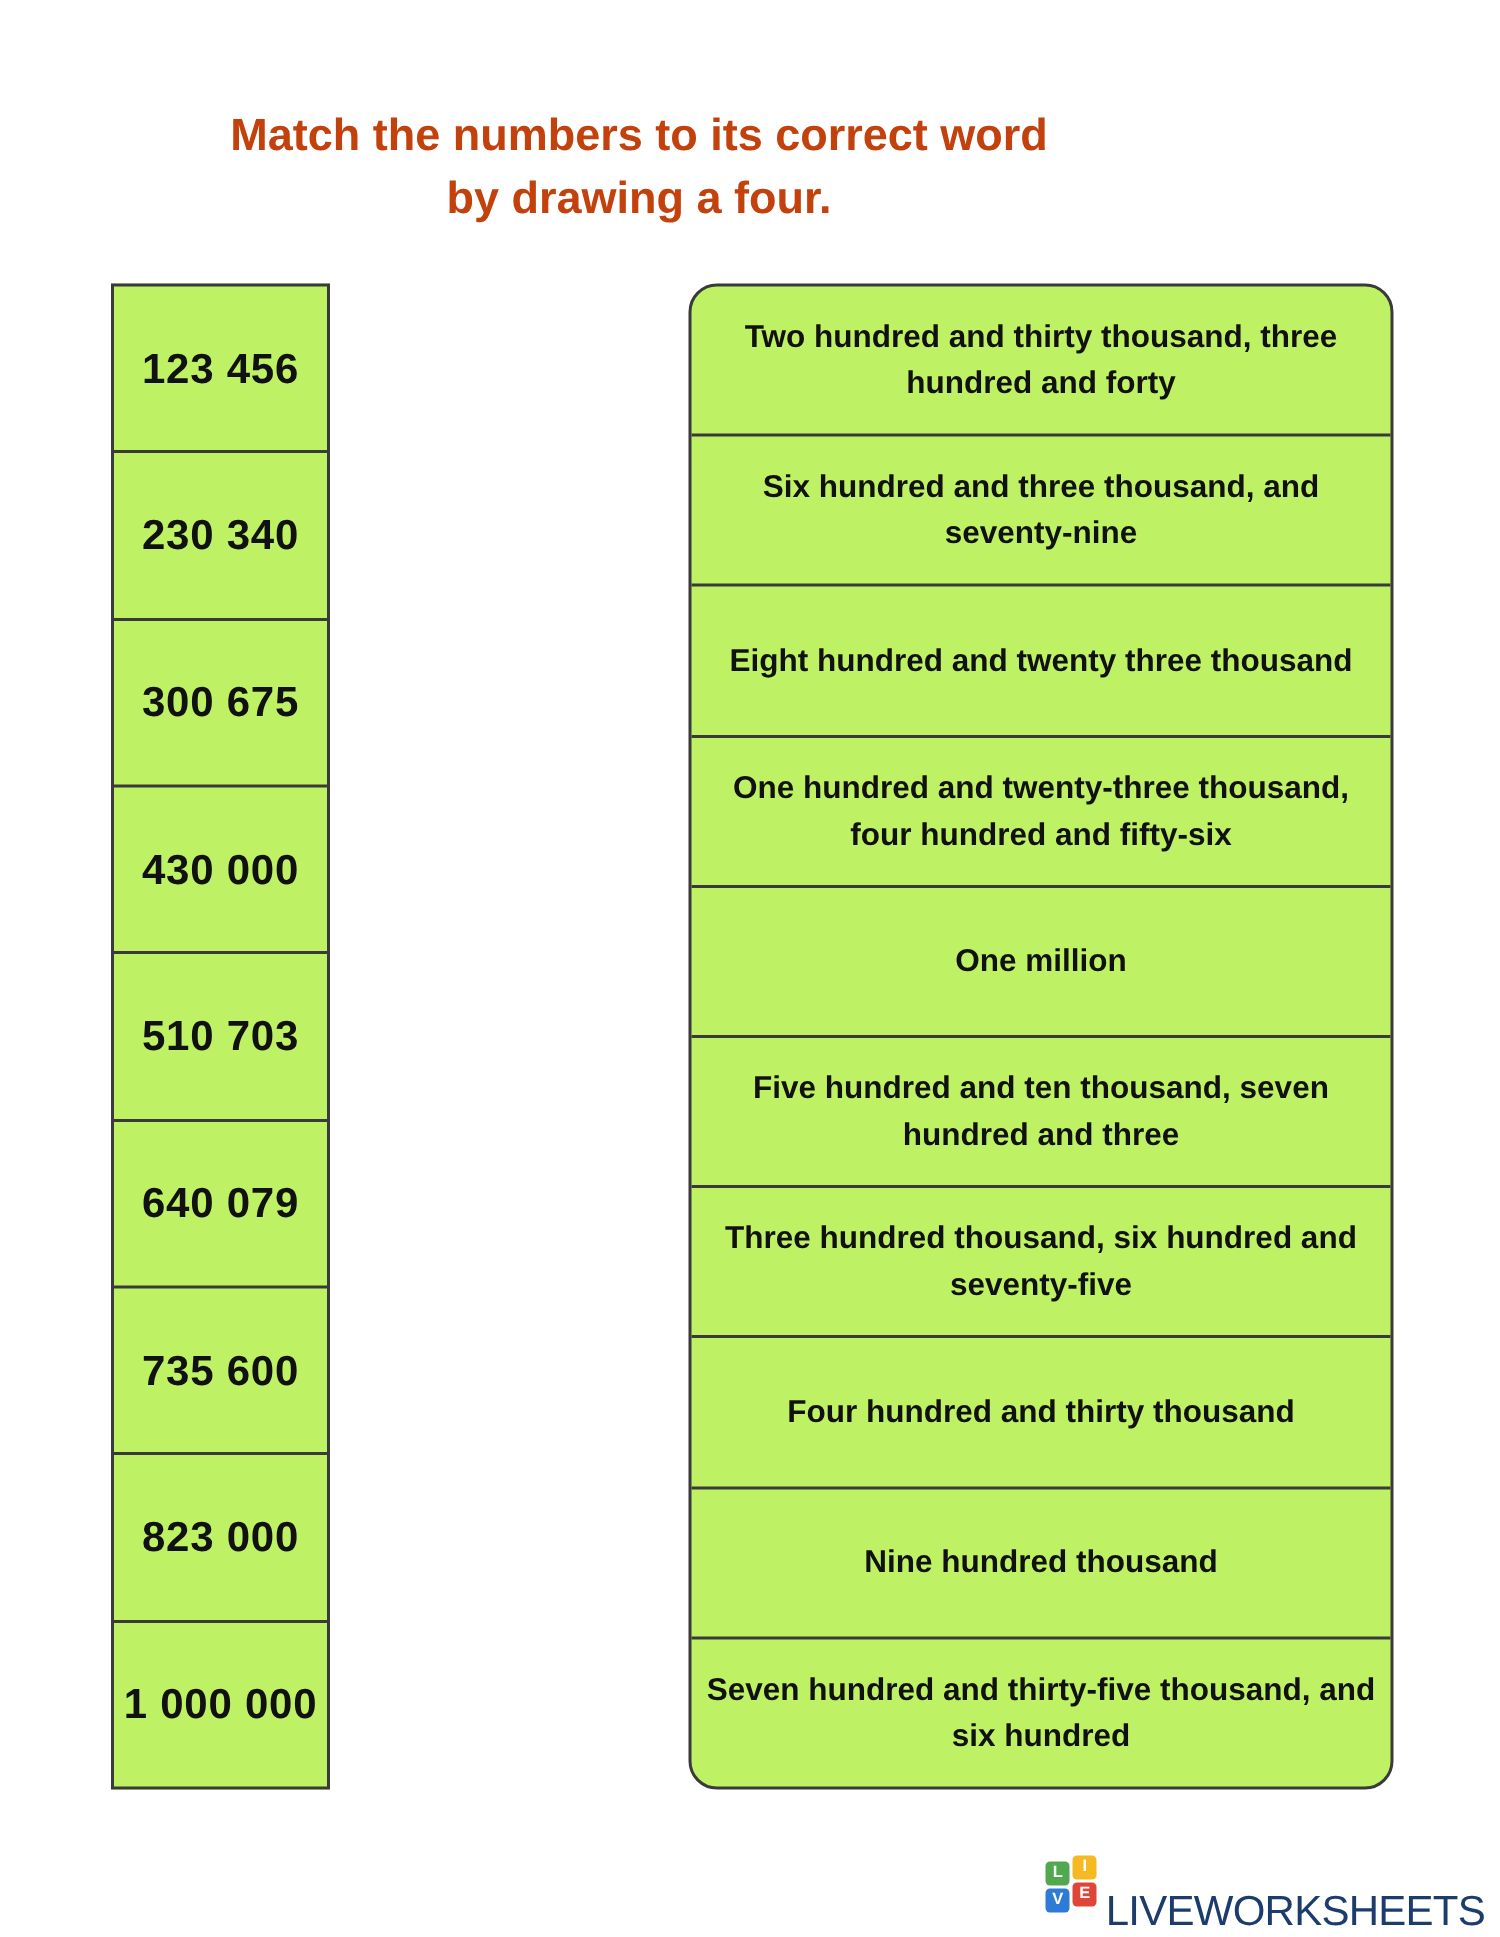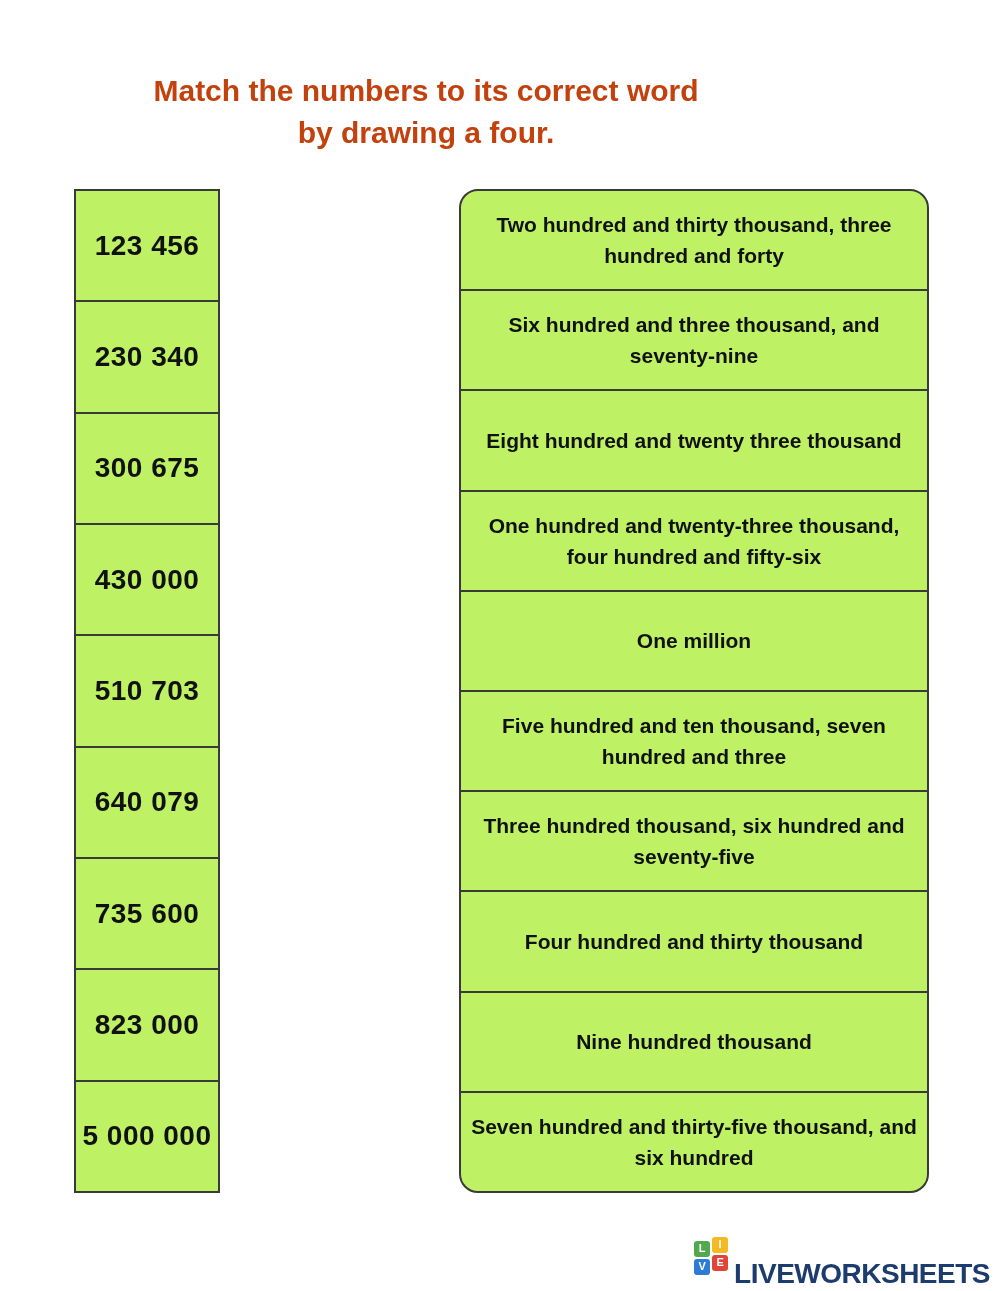--- a/index.html
+++ b/index.html
@@ -78,21 +78,21 @@
     font-weight: bold;
     line-height: 1;
   }
   .tile-l { left: 0;    top: 4px; }
   .tile-i { left: 18px; top: 0; }
   .tile-v { left: 0;    top: 22px; }
   .tile-e { left: 18px; top: 18px; }
 
   .brand-text {
     font-size: 28px;
-    font-weight: bold;
+    font-weight: normal;
     letter-spacing: -0.5px;
     line-height: 1;
     margin-top: 37px;
   }
 </style>
 </head>
 <body>
 
 <div class="title">
   <div>Match the numbers to its correct word</div>
@@ -101,21 +101,21 @@
 
 <div class="match-table numbers-table">
   <div class="cell num-cell">123 456</div>
   <div class="cell num-cell">230 340</div>
   <div class="cell num-cell">300 675</div>
   <div class="cell num-cell">430 000</div>
   <div class="cell num-cell">510 703</div>
   <div class="cell num-cell">640 079</div>
   <div class="cell num-cell">735 600</div>
   <div class="cell num-cell">823 000</div>
-  <div class="cell num-cell">5 000 000</div>
+  <div class="cell num-cell">1 000 000</div>
 </div>
 
 <div class="match-table words-table">
   <div class="cell word-cell">Two hundred and thirty thousand, three hundred and forty</div>
   <div class="cell word-cell">Six hundred and three thousand, and seventy-nine</div>
   <div class="cell word-cell">Eight hundred and twenty three thousand</div>
   <div class="cell word-cell">One hundred and twenty-three thousand, four hundred and fifty-six</div>
   <div class="cell word-cell">One million</div>
   <div class="cell word-cell">Five hundred and ten thousand, seven hundred and three</div>
   <div class="cell word-cell">Three hundred thousand, six hundred and seventy-five</div>

